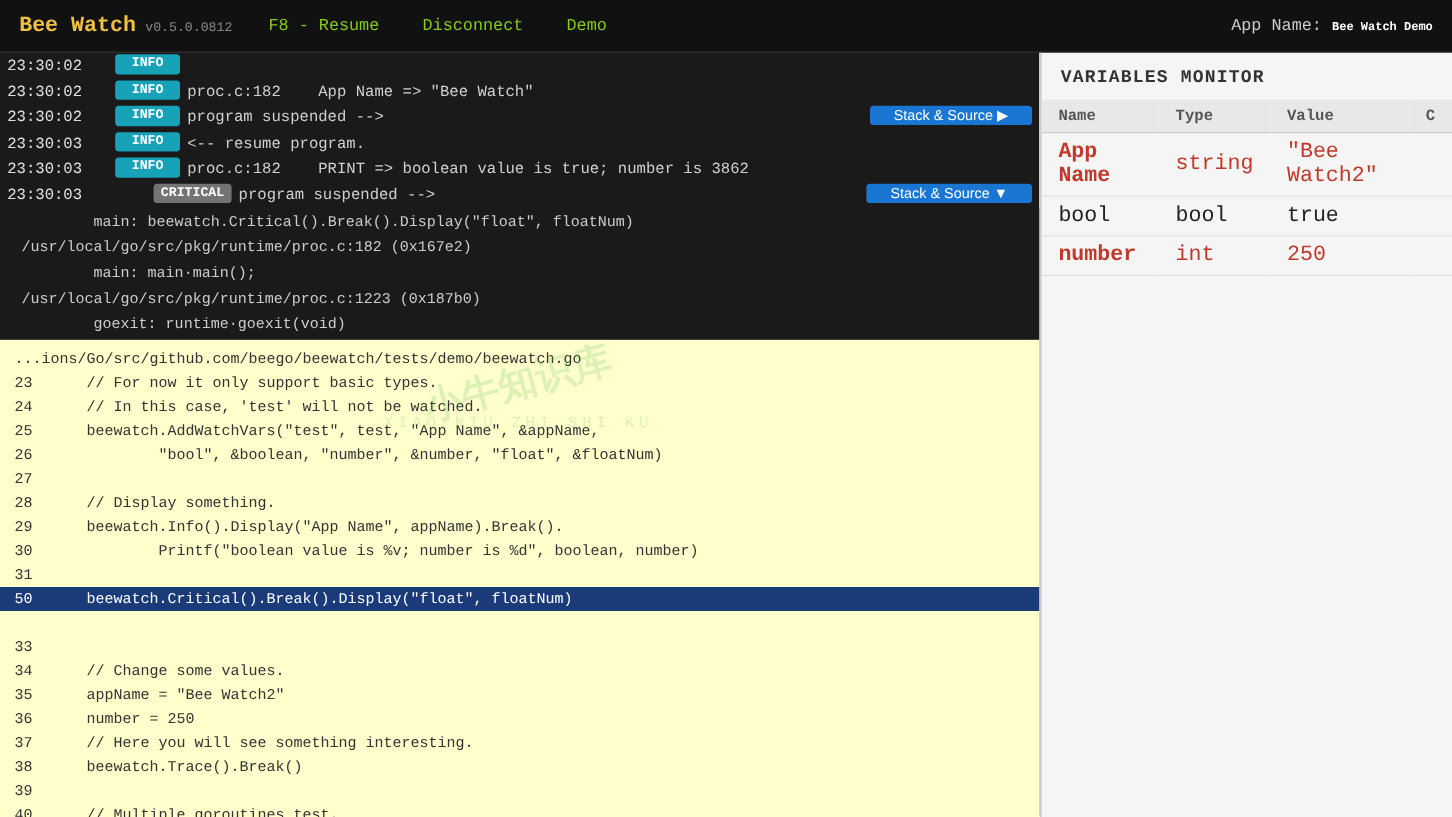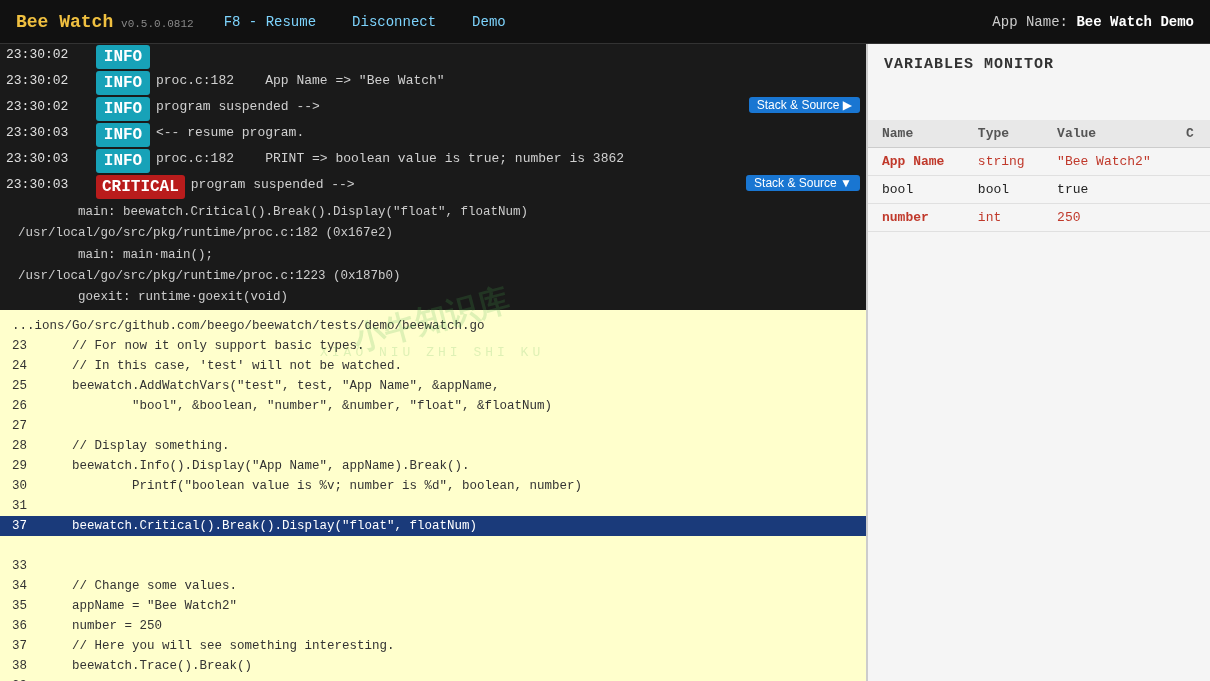--- a/index.html
+++ b/index.html
@@ -22,34 +22,34 @@
     #header .app-title {
       color: #f0c040;
       font-size: 18px;
       font-weight: bold;
     }
     #header .version {
       color: #888;
       font-size: 11px;
     }
     #header .nav-btn {
-      color: #7dd3fc;
+      color: #84cc16;
       font-size: 14px;
       cursor: pointer;
       padding: 2px 6px;
     }
     #header .app-name-label {
       color: #ccc;
       font-size: 14px;
       margin-left: auto;
     }
     #header .app-name-value {
       color: #fff;
       font-weight: bold;
-      font-size: 14px;
+      font-size: 10px;
     }
     #main {
       display: flex;
       height: calc(681px - 44px);
     }
     #log-panel {
       flex: 1;
       background: #1a1a1a;
       overflow-y: auto;
       padding: 0;
@@ -63,35 +63,35 @@
       word-break: break-all;
     }
     .log-entry .timestamp {
       min-width: 90px;
       color: #e0e0e0;
     }
     .badge {
       display: inline-block;
       padding: 0px 6px;
       border-radius: 3px;
-      font-size: 16px;
+      font-size: 11px;
       font-weight: bold;
       margin-right: 6px;
       min-width: 54px;
       text-align: center;
     }
     .badge-info { background: #17a2b8; color: #fff; }
-    .badge-critical { background: #b91c1c; color: #fff; }
+    .badge-critical { background: #737373; color: #fff; margin-left: 32px; }
     .log-text { color: #d0d0d0; flex: 1; }
     .btn-stack {
       display: inline-block;
       background: #2196f3;
       color: #fff;
       border: none;
-      padding: 1px 8px;
+      padding: 1px 20px;
       border-radius: 3px;
       cursor: pointer;
       font-size: 12px;
       margin-left: 4px;
     }
     .btn-stack-open { background: #1976d2; }
     .btn-stack-closed { background: #1976d2; }
     .code-block {
       background: #ffffcc;
       color: #333;
@@ -128,35 +128,34 @@
     #variables-panel .panel-title {
       font-size: 15px;
       font-weight: bold;
       color: #333;
       padding: 0 16px 10px 16px;
       letter-spacing: 1px;
     }
     .var-table {
       width: 100%;
       border-collapse: collapse;
-      margin-top: 37px;
     }
     .var-table th {
       background: #e8e8e8;
       color: #555;
       font-weight: bold;
       padding: 6px 14px;
       text-align: left;
       font-size: 13px;
       border-bottom: 1px solid #ccc;
     }
     .var-table td {
       padding: 6px 14px;
       border-bottom: 1px solid #e0e0e0;
-      font-size: 13px;
+      font-size: 18px;
     }
     .var-name-red { color: #c0392b; font-weight: bold; }
     .var-type-red { color: #c0392b; }
     .var-value-red { color: #c0392b; }
     .var-name-normal { color: #222; }
     .var-type-normal { color: #222; }
     .var-value-normal { color: #222; }
     .watermark {
       position: absolute;
       top: 300px;
@@ -243,21 +242,21 @@
     <div class="code-block"><span>...ions/Go/src/github.com/beego/beewatch/tests/demo/beewatch.go
 23      // For now it only support basic types.
 24      // In this case, 'test' will not be watched.
 25      beewatch.AddWatchVars("test", test, "App Name", &amp;appName,
 26              "bool", &amp;boolean, "number", &amp;number, "float", &amp;floatNum)
 27
 28      // Display something.
 29      beewatch.Info().Display("App Name", appName).Break().
 30              Printf("boolean value is %v; number is %d", boolean, number)
 31
-</span><span class="line-highlight">37      beewatch.Critical().Break().Display("float", floatNum)</span><span>
+</span><span class="line-highlight">50      beewatch.Critical().Break().Display("float", floatNum)</span><span>
 33
 34      // Change some values.
 35      appName = "Bee Watch2"
 36      number = 250
 37      // Here you will see something interesting.
 38      beewatch.Trace().Break()
 39
 40      // Multiple goroutines test.
 41      for i := 0; i &lt; 3; i++ {</span></div>
 

